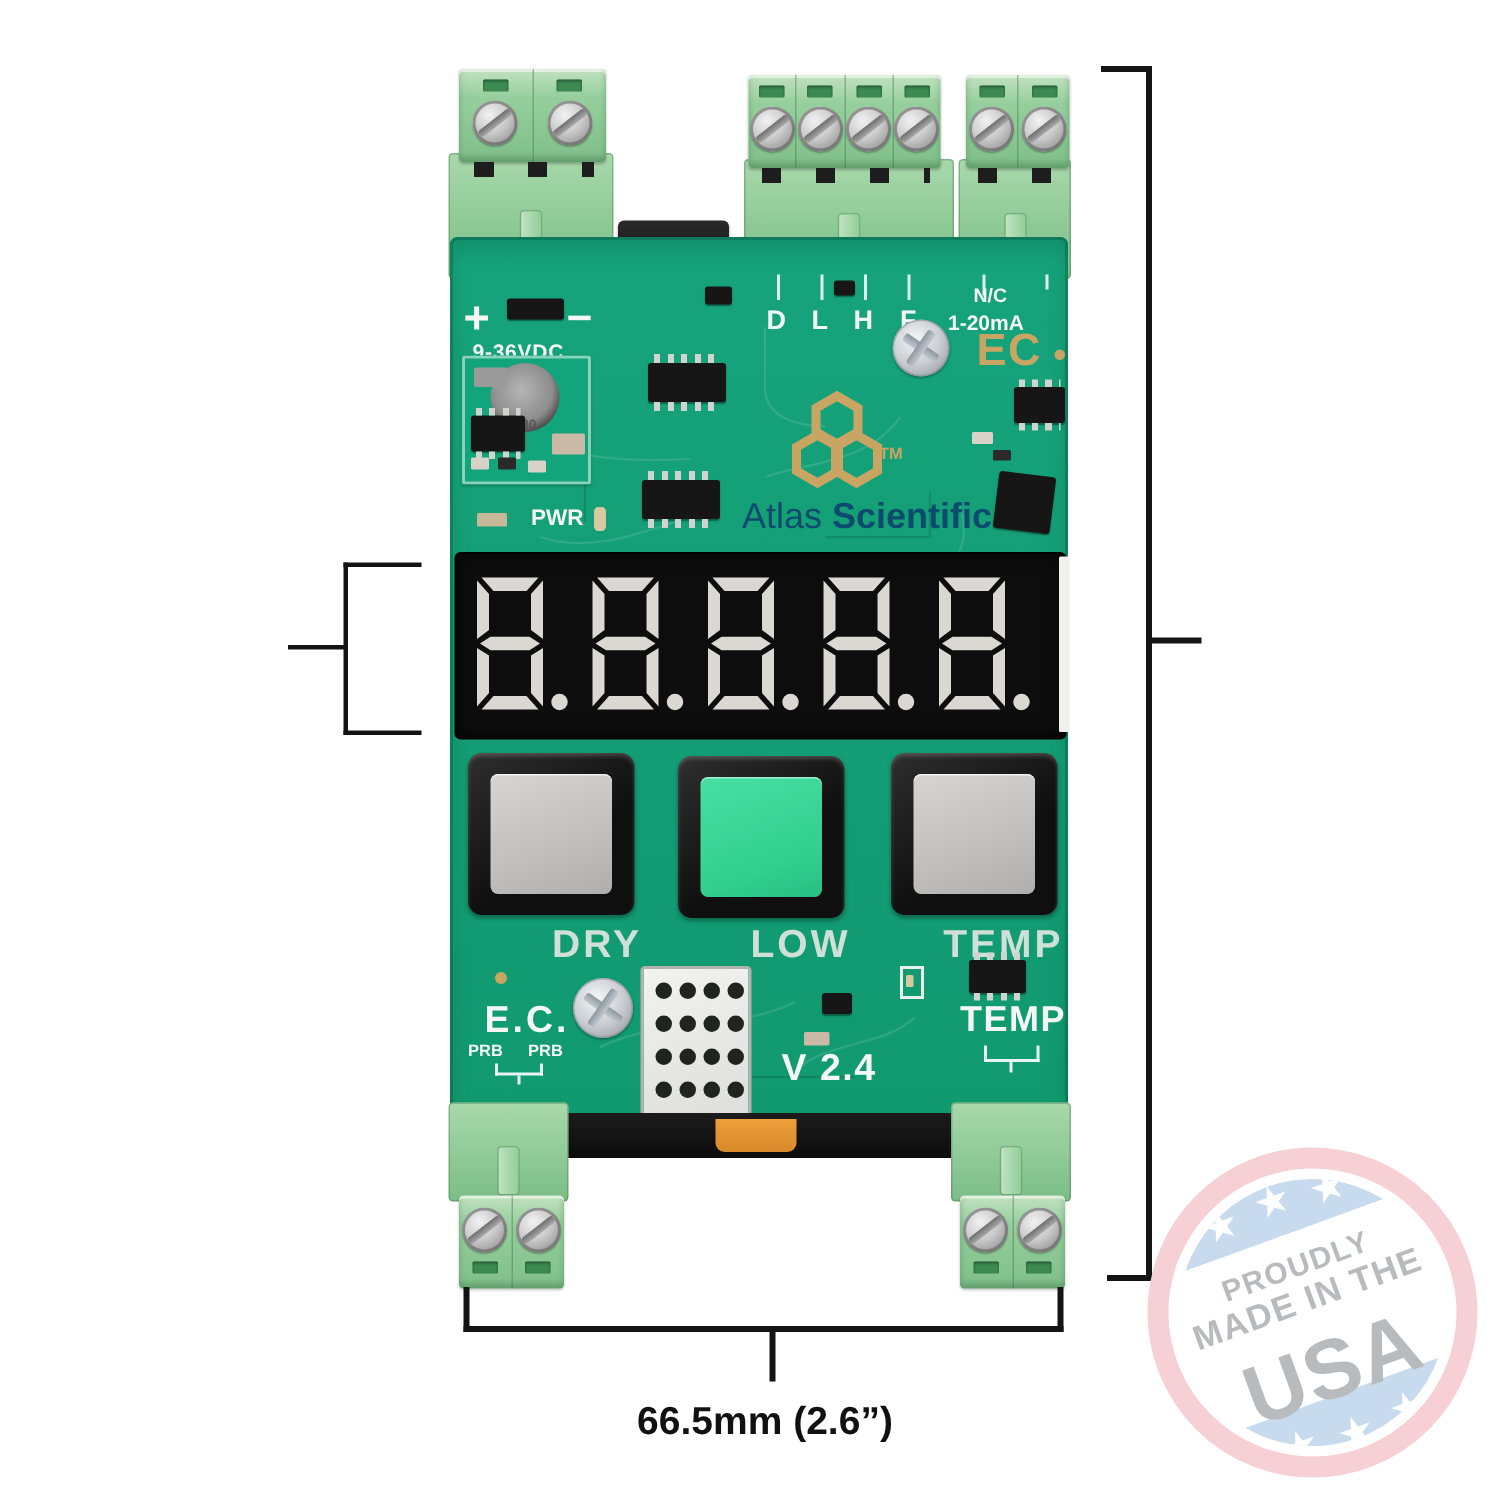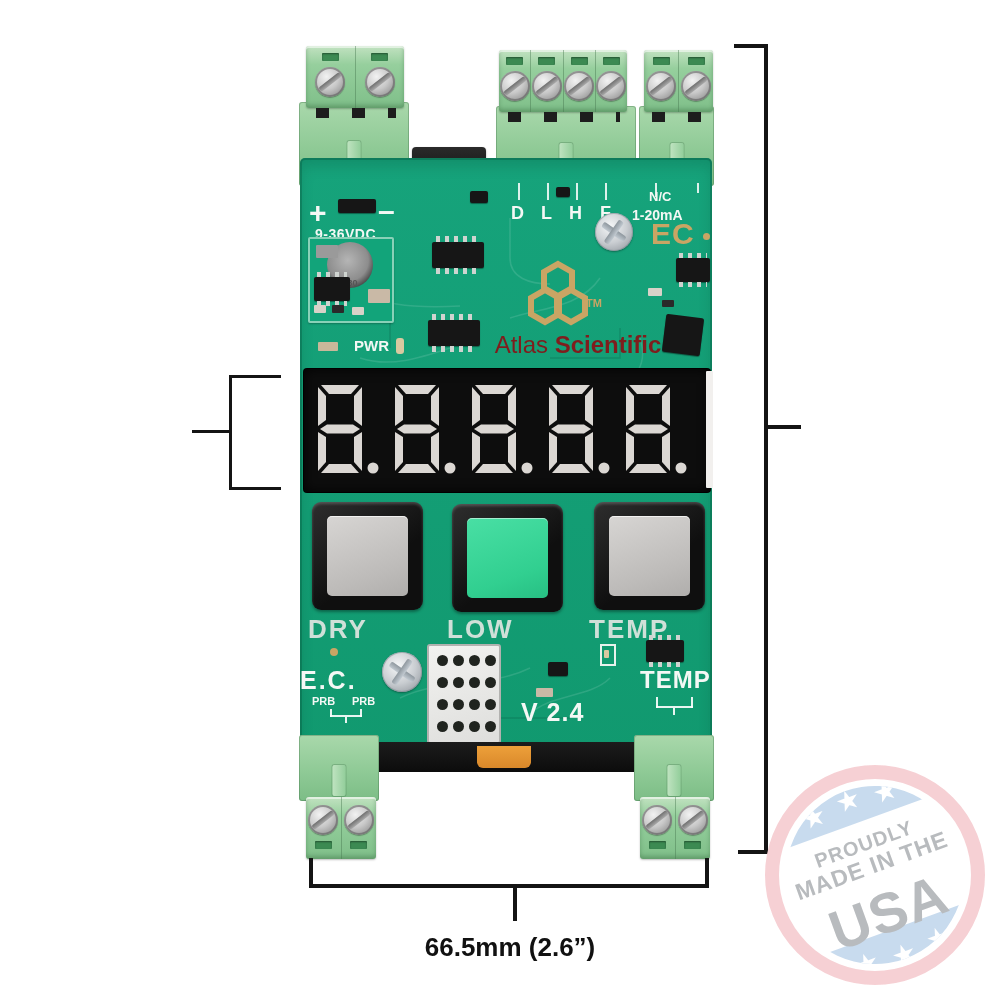--- a/index.html
+++ b/index.html
@@ -41,21 +41,21 @@
   .display{position:absolute;left:304px;top:369px;width:406px;height:123px;background:#0d0d0d;border-radius:3px;box-shadow:0 0 0 1px #000, inset 0 0 12px rgba(0,0,0,.9);}
   .display .sticker{position:absolute;right:-3px;top:2px;width:7px;height:117px;background:#f2f0ee;border-radius:1px;}
   #display-digits{position:absolute;left:13px;top:15px;display:flex;gap:13px;}
   .seg-digit polygon,.seg-digit circle{fill:#dbd7d3;}
 
   
   .btn-bezel{position:absolute;width:111px;height:108px;background:linear-gradient(145deg,#2e2e2e,#0f0f0f 60%);border-radius:9px;box-shadow:inset 0 2px 3px rgba(255,255,255,.2), 0 2px 3px rgba(0,0,0,.35);}
   .btn-cap{position:absolute;left:15px;top:14px;width:81px;height:80px;border-radius:5px;}
   .cap-grey{background:linear-gradient(160deg,#d7d5d3,#bdbbb9 70%,#b0aeac);box-shadow:inset 0 1px 0 rgba(255,255,255,.7);}
   .cap-green{background:linear-gradient(160deg,#49dfa4,#31cf90 70%,#27bf83);box-shadow:inset 0 1px 0 rgba(255,255,255,.5);}
-  .btn-label{position:absolute;color:#cfe0d8;font-weight:bold;font-size:26px;letter-spacing:2px;text-align:left;width:120px;}
+  .btn-label{position:absolute;color:#cfe0d8;font-weight:bold;font-size:26px;letter-spacing:2px;text-align:right;width:120px;}
 
   
   .dim{position:absolute;background:#141414;}
   .dim-text{position:absolute;color:#111;font-weight:bold;font-size:25px;line-height:1.18;}
 
   
   .bstar{font-size:24px;fill:#ffffff;text-anchor:middle;font-weight:bold;}
   .bt{fill:#b5b8bb;text-anchor:middle;font-weight:bold;letter-spacing:1px;}
 
   .shield{position:absolute;left:427px;top:644px;width:70px;height:96px;background:linear-gradient(160deg,#f2f2f0,#dededc);border:2px solid #b2b2b0;border-radius:3px;}
@@ -184,21 +184,21 @@
   <div class="passive" style="left:318px;top:342px;width:20px;height:9px;background:#c8b89a;"></div>
 
   <svg width="66" height="70" viewBox="0 0 66 70" style="position:absolute;left:525px;top:260px;">
     <g fill="none" stroke="#c9a564" stroke-width="6" stroke-linejoin="miter">
       <path d="M33,4 L47,12 L47,28 L33,36 L19,28 L19,12 Z"></path>
       <path d="M20,30 L34,38 L34,54 L20,62 L6,54 L6,38 Z"></path>
       <path d="M46,30 L60,38 L60,54 L46,62 L32,54 L32,38 Z"></path>
     </g>
   </svg>
   <div class="silk gold" style="left:586px;top:254px;font-size:11px;margin-top:44px;">TM</div>
-  <div class="abs" style="left:468px;top:331px;width:220px;text-align:center;color:#7f1d1d;font-size:24px;">
+  <div class="abs" style="left:468px;top:331px;width:220px;text-align:center;color:#0c4a6e;font-size:24px;">
     <span style="font-weight:normal;">Atlas</span><span>&nbsp;</span><span style="font-weight:bold;">Scientific</span>
   </div>
 
   <div class="chip soic8" style="left:676px;top:258px;width:34px;height:24px;"></div>
   <div class="chip" style="left:664px;top:316px;width:38px;height:38px;transform:rotate(7deg);"></div>
   <div class="passive" style="left:648px;top:288px;width:14px;height:8px;background:#d8d2c8;"></div>
   <div class="passive" style="left:662px;top:300px;width:12px;height:7px;background:#2a2a2a;"></div>
   <div class="passive" style="left:703px;top:233px;width:7px;height:7px;border-radius:50%;background:#c9a564;"></div>
   <div class="chip" style="left:470px;top:191px;width:18px;height:12px;"></div>
   <div class="chip" style="left:556px;top:187px;width:14px;height:10px;"></div>
@@ -265,21 +265,21 @@
   <div class="btn-bezel" style="left:452px;top:504px;">
     <div class="btn-cap cap-green"></div>
   </div>
   <div class="btn-bezel" style="left:594px;top:502px;">
     <div class="btn-cap cap-grey"></div>
   </div>
   <div class="btn-label" style="left:308px;top:614px;">DRY</div>
   <div class="btn-label" style="left:447px;top:614px;">LOW</div>
   <div class="btn-label" style="left:589px;top:614px;">TEMP</div>
 
-  <div class="silk" style="left:300px;top:668px;font-size:25px;letter-spacing:2px;">E.C.</div>
+  <div class="silk" style="left:323px;top:668px;font-size:25px;letter-spacing:2px;">E.C.</div>
   <div class="silk" style="left:312px;top:696px;font-size:11px;">PRB</div>
   <div class="silk" style="left:352px;top:696px;font-size:11px;">PRB</div>
 
   <div class="wline" style="left:330px;top:709px;width:2px;height:8px;"></div>
   <div class="wline" style="left:360px;top:709px;width:2px;height:8px;"></div>
   <div class="wline" style="left:330px;top:715px;width:32px;height:2px;"></div>
   <div class="wline" style="left:345px;top:717px;width:2px;height:6px;"></div>
 
   <div class="phillips" style="left:382px;top:652px;width:40px;height:40px;"></div>
 

